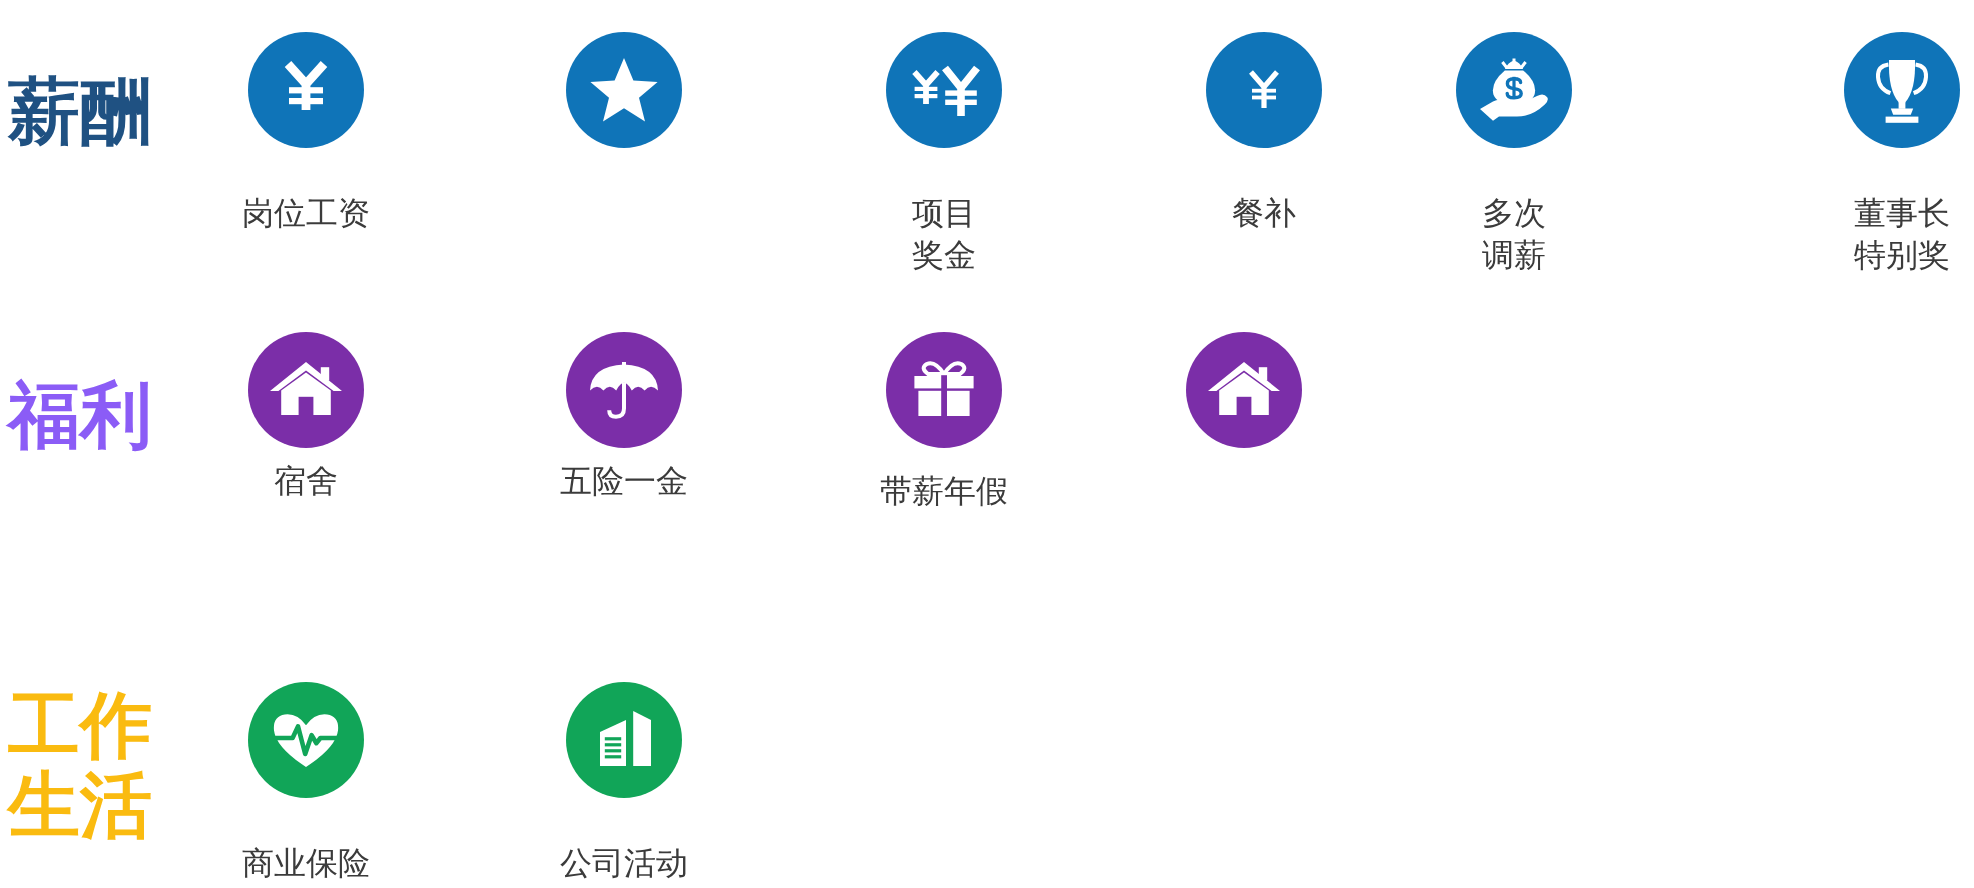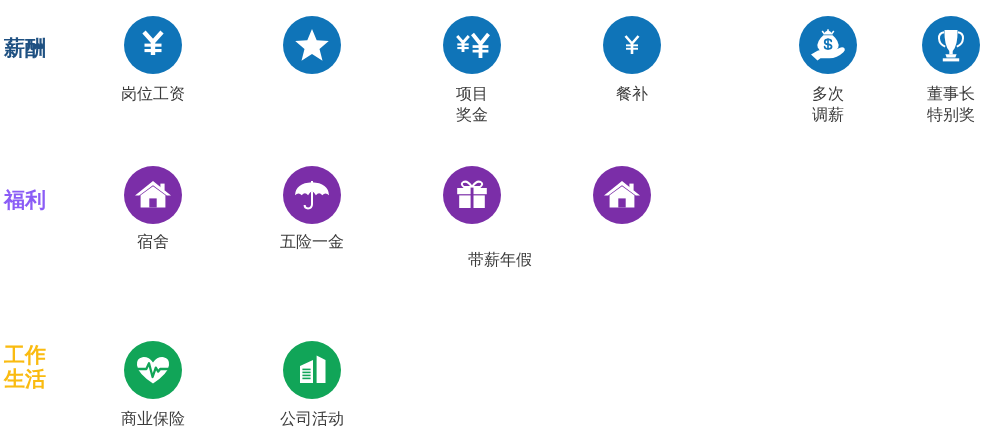--- a/index.html
+++ b/index.html
@@ -15,21 +15,21 @@
     position: relative;
   }
   .board {
     position: relative;
     width: 987px;
     height: 444px;
   }
   
   .cat-label {
     position: absolute;
-    font-size: 21px;
+    font-size: 36px;
     font-weight: bold;
     line-height: 1.12;
     letter-spacing: 0px;
     white-space: pre-line;
     text-align: left;
   }
   .cat-pay     { left: 4px;  top: 36px;  color: #1f5182; }
   .cat-welfare { left: 4px;  top: 188px; color: #8b5cf6; }
   .cat-life    { left: 4px;  top: 343px; color: #fabb10; }
 
@@ -43,21 +43,21 @@
     width: 58px;
     height: 58px;
     margin: 0 auto;
     border-radius: 50%;
     display: flex;
     align-items: center;
     justify-content: center;
   }
   .icon-wrap svg { display: block; }
   .item-label {
-    margin-top: 9px;
+    margin-top: 23px;
     font-size: 16px;
     line-height: 1.32;
     color: #3b3b3b;
     white-space: pre-line;
     font-family: "Liberation Sans", "DejaVu Sans", sans-serif;
   }
   .item-label.tight { margin-top: 7px; }
 </style>
 </head>
 <body>
@@ -110,21 +110,21 @@
           <path d="M29.5 30 L29.5 15 M29.5 16 L21.5 6 M29.5 16 L37.5 6" stroke="#fff" stroke-width="3.8" fill="none"></path>
           <rect x="21.6" y="17.2" width="15.8" height="2.7" fill="#fff"></rect>
           <rect x="21.6" y="21.8" width="15.8" height="2.7" fill="#fff"></rect>
         </g>
       </svg>
     </div>
     <div class="item-label">项目
 奖金</div>
   </div>
 
-  <div class="item" style="left:768px; top:16px;">
+  <div class="item" style="left:697px; top:16px;">
     <div class="icon-wrap" style="background:#0f74b8;">
       <svg width="40" height="38" viewBox="0 0 40 38">
 
         <path d="M15.5 8.5 Q17 5.3 20 4.3 Q23 5.3 24.5 8.5 Z" fill="#fff"></path>
         <path d="M14.2 5.0 L16.5 8.0 M20 3.2 L20 8.0 M25.8 5.0 L23.5 8.0" stroke="#fff" stroke-width="1.5" fill="none"></path>
 
         <path d="M15.4 9.2 L24.6 9.2 Q32 15.5 30.2 21.5 Q28 26.5 20 26.5 Q12 26.5 9.8 21.5 Q8 15.5 15.4 9.2 Z" fill="#fff"></path>
 
         <path d="M20 12.4 L20 23.4" stroke="#0f74b8" stroke-width="1.6"></path>
         <path d="M23.3 15.3 Q23.3 13.4 20 13.4 Q16.7 13.4 16.7 15.9 Q16.7 18.0 20 18.3 Q23.6 18.6 23.6 20.8 Q23.6 22.9 20 22.9 Q16.6 22.9 16.6 20.7" stroke="#0f74b8" stroke-width="1.7" fill="none" stroke-linecap="round"></path>
@@ -188,21 +188,21 @@
         <path d="M18 8.0 Q13.5 1.2 9.4 3.0 Q6.0 5.0 10.0 8.0 Z" fill="none" stroke="#fff" stroke-width="2.0"></path>
         <path d="M18 8.0 Q22.5 1.2 26.6 3.0 Q30.0 5.0 26.0 8.0 Z" fill="none" stroke="#fff" stroke-width="2.0"></path>
 
         <rect x="3.2" y="9.0" width="29.6" height="6.2" fill="#fff"></rect>
 
         <rect x="5.2" y="16.4" width="25.6" height="12.6" fill="#fff"></rect>
 
         <rect x="16.6" y="8.6" width="2.9" height="21.0" fill="#7b2ea8"></rect>
       </svg>
     </div>
-    <div class="item-label" style="margin-top:25px;text-align:right;">带薪年假</div>
+    <div class="item-label" style="margin-top:12px;">带薪年假</div>
   </div>
 
   <div class="item" style="left:572px; top:166px; width:210px; left:517px;">
     <div class="icon-wrap" style="background:#7b2ea8;">
       <svg width="38" height="34" viewBox="0 0 38 34">
         <polygon points="19,3 37,17.5 32.8,17.5 19,7.2 5.2,17.5 1,17.5" fill="#fff"></polygon>
         <rect x="26.4" y="5.6" width="4.2" height="6.6" fill="#fff"></rect>
         <path d="M6.6 17.2 L19 8.2 L31.4 17.2 L31.4 29.5 L6.6 29.5 Z" fill="#fff"></path>
         <rect x="15.3" y="20.4" width="7.4" height="9.1" fill="#7b2ea8"></rect>
       </svg>

